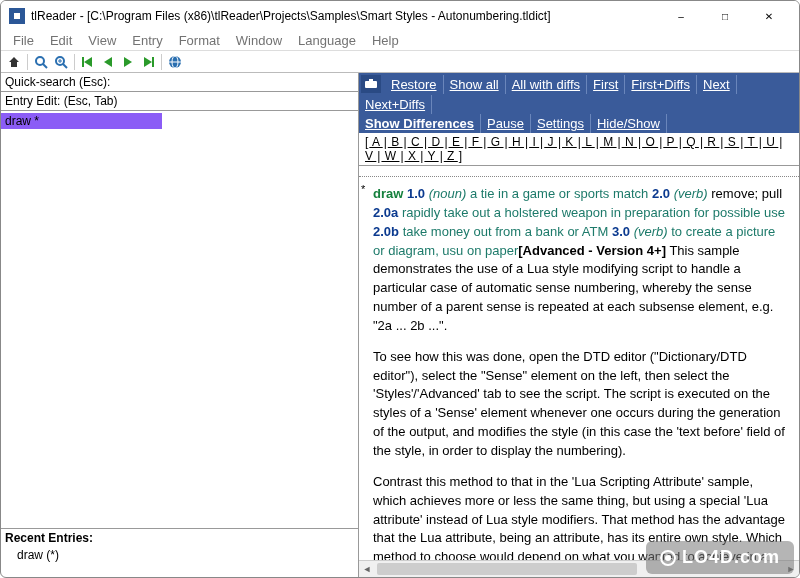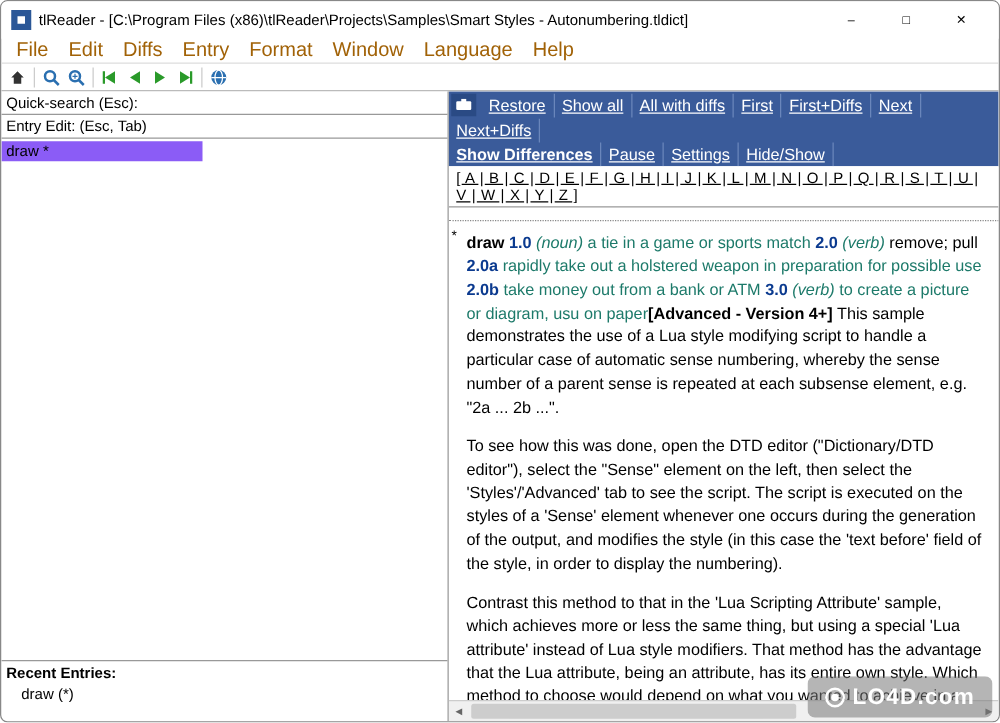--- a/index.html
+++ b/index.html
@@ -4,21 +4,21 @@
 <style>
 * { box-sizing: border-box; margin: 0; padding: 0; }
 body { font-family: "Segoe UI", Tahoma, sans-serif; font-size: 12px; background: #fff; width: 800px; height: 578px; overflow: hidden; position: relative; }
 .window { width: 800px; height: 578px; border: 1px solid #888; background: #fff; display: flex; flex-direction: column; border-radius: 6px; overflow: hidden; }
 .titlebar { height: 30px; display: flex; align-items: center; padding: 0 8px; background: #fff; }
 .titlebar .icon { width: 16px; height: 16px; background: #2b5797; margin-right: 6px; display:flex; align-items:center; justify-content:center; }
 .titlebar .title { flex: 1; font-size: 12px; color: #000; }
 .titlebar .controls { display: flex; gap: 0; }
 .titlebar .controls .ctl { width: 44px; height: 28px; display:flex; align-items:center; justify-content:center; font-family: "Segoe UI Symbol", sans-serif; font-size: 10px; color:#000; }
 .menubar { height: 20px; display: flex; align-items: center; padding: 0 4px; border-bottom: 1px solid #ddd; gap: 0; }
-.menubar .mi { padding: 2px 8px; font-size: 16px; color: #a16207; text-align: right; }
+.menubar .mi { padding: 2px 8px; font-size: 13px; color: #737373; text-align: right; }
 .toolbar { height: 22px; display:flex; align-items:center; padding: 0 4px; gap: 2px; border-bottom: 1px solid #bbb; }
 .toolbar .tb { width: 18px; height: 18px; display:flex; align-items:center; justify-content:center; }
 .toolbar .sep { width:1px; height:16px; background:#ccc; margin:0 2px; }
 .body { flex:1; display:flex; overflow:hidden; }
 .leftpane { width: 358px; display:flex; flex-direction:column; border-right: 1px solid #999; }
 .qs { border-bottom:1px solid #999; padding: 2px 4px; font-size: 12px; }
 .el-head { border-bottom:1px solid #999; padding: 2px 4px; font-size: 12px; }
 .el-body { flex:1; padding: 2px 0; overflow:auto; }
 .el-item { padding: 1px 4px; font-size: 12px; }
 .el-item.current { background: #8b5cf6; width: 161px; }
@@ -26,21 +26,21 @@
 .recent-body { height: 30px; padding:1px 4px; font-size:12px;margin-left:12px; }
 .rightpane { flex:1; display:flex; flex-direction:column; overflow:hidden; }
 .topnav { background: #3a5b9a; color:#fff; display:flex; flex-wrap:wrap; align-items:center; padding: 0; }
 .topnav .cam { width: 20px; height: 18px; background:#2a4a84; margin: 2px 4px 2px 2px; display:flex;align-items:center;justify-content:center; }
 .topnav .nl { color:#fff; text-decoration:underline; padding: 2px 6px; font-size: 13px; border-right: 1px solid #6a86bb; }
 .topnav .nlb { color:#fff; font-weight:bold; text-decoration:underline; padding: 2px 6px; font-size: 13px; border-right: 1px solid #6a86bb; }
 .alphabar { background:#fff; border-bottom:1px solid #999; padding: 2px 6px; font-size: 12px; color:#000; }
 .alphabar .a { text-decoration: underline; color:#000; padding:0 1px; }
 .content { flex:1; overflow:auto; padding: 8px 10px 8px 14px; position: relative; border-top: 1px dotted #888; margin-top: 10px; }
 .entry-text { font-size: 13px; line-height: 1.45; color:#000; }
-.hw { color:#000000; font-weight:bold; }
+.hw { color:#15803d; font-weight:bold; }
 .num { color:#0b3a8f; font-weight:bold; }
 .pos { color:#1d7a6a; font-style: italic; }
 .def { color:#1d7a6a; }
 .adv { color:#000; font-weight:bold; }
 .para { margin-top: 12px; color:#000; }
 .hscroll { height: 17px; background:#f0f0f0; border-top:1px solid #ccc; position:relative; }
 .hscroll .thumb { position:absolute; left:18px; top:2px; height:12px; width: 260px; background:#cdcdcd; border-radius:2px; }
 .hscroll .larrow, .hscroll .rarrow { position:absolute; top:0; width:16px; height:16px; display:flex;align-items:center;justify-content:center; color:#666; font-size:9px;}
 .hscroll .larrow{left:0} .hscroll .rarrow{right:0}
 .watermark { position:absolute; right: 6px; bottom: 4px; background: rgba(120,120,120,0.55); color:#fff; font-weight:bold; font-size: 18px; padding: 6px 14px; border-radius: 6px; letter-spacing: 1px; font-family: Arial, sans-serif; display:flex; align-items:center; gap:6px;}
@@ -63,21 +63,21 @@
     <div class="controls">
       <div class="ctl">–</div>
       <div class="ctl">□</div>
       <div class="ctl">✕</div>
     </div>
   </div>
 
   <div class="menubar">
     <div class="mi">File</div>
     <div class="mi">Edit</div>
-    <div class="mi">Diffs</div>
+    <div class="mi">View</div>
     <div class="mi">Entry</div>
     <div class="mi">Format</div>
     <div class="mi">Window</div>
     <div class="mi">Language</div>
     <div class="mi">Help</div>
   </div>
 
   <div class="toolbar">
     <div class="tb">
         <svg width="14" height="14">

